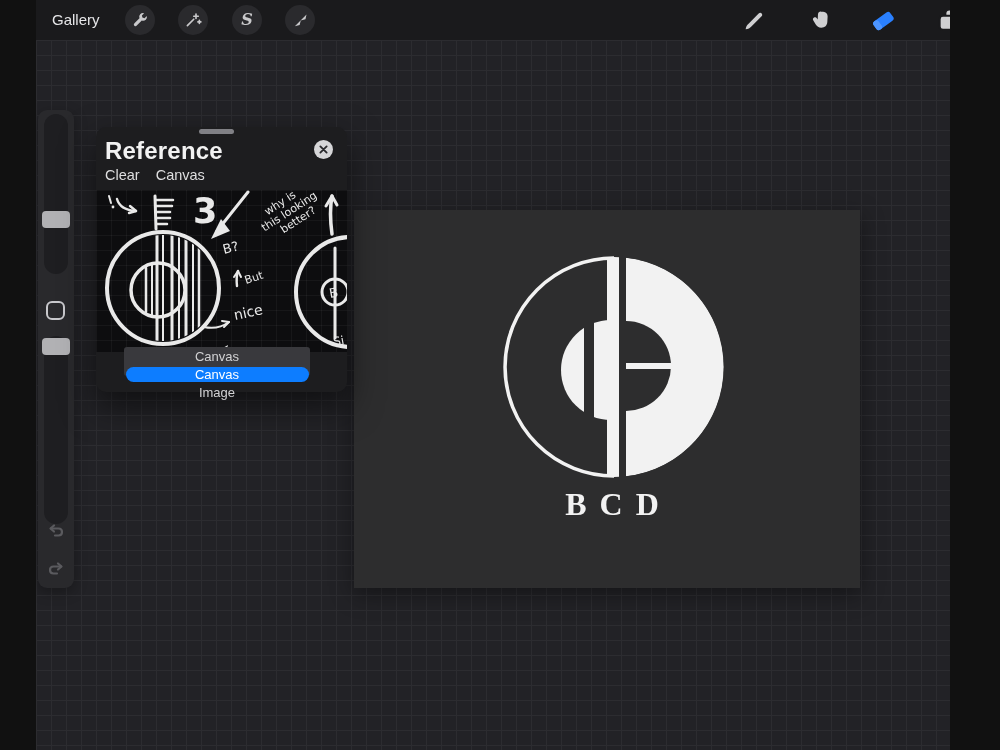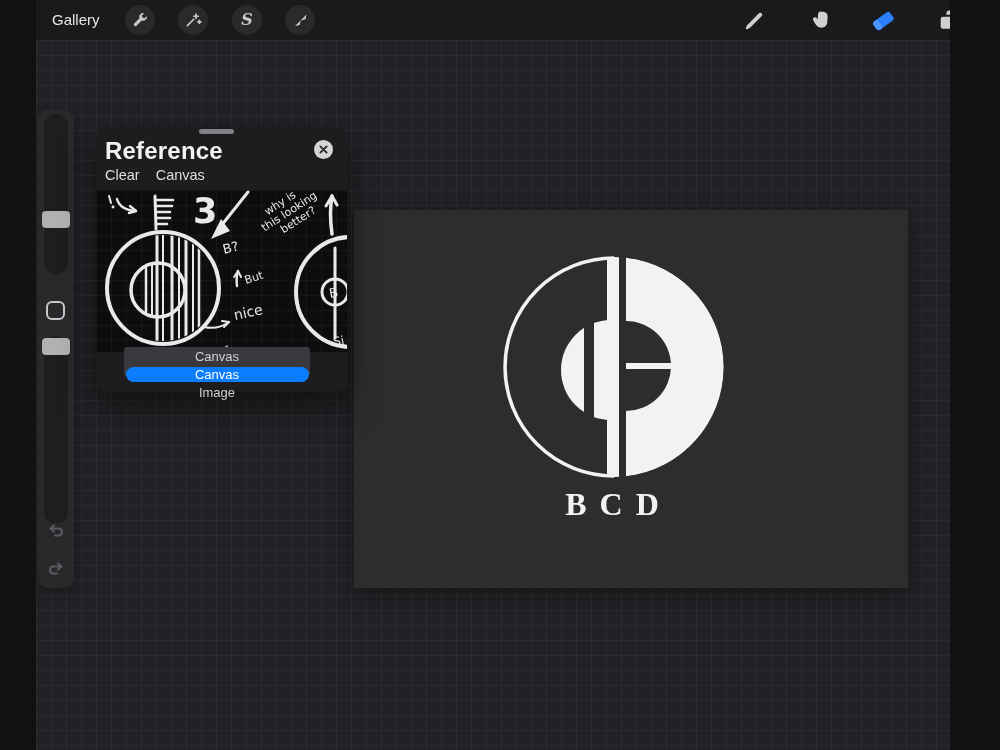--- a/index.html
+++ b/index.html
@@ -25,21 +25,21 @@
 
   
   .workspace{position:absolute;left:0;top:40px;width:1000px;height:710px;
     background-color:#222226;
     background-image:linear-gradient(#2c2c30 1px,transparent 1px),
                      linear-gradient(90deg,#2c2c30 1px,transparent 1px);
     background-size:15px 15px;}
 
   
   .canvas{position:absolute;left:318px;top:210px;width:506px;height:378px;
-          background:#2d2d2e;box-shadow:0 6px 22px rgba(0,0,0,.4);z-index:2;padding-left:48px;}
+          background:#2d2d2e;box-shadow:0 6px 22px rgba(0,0,0,.4);z-index:2;}
   .logo-mark{position:absolute;left:140px;top:30px;}
   .logo-text{position:absolute;left:158px;top:276px;width:200px;text-align:center;
              font-family:"Liberation Serif",serif;font-weight:600;font-size:32px;
              color:#f2f2f2;letter-spacing:13px;padding-left:13px;box-sizing:border-box;}
 
   
   .sidebar{position:absolute;left:2px;top:110px;width:36px;height:478px;background:#29292c;
            border-radius:9px;z-index:3;box-shadow:0 4px 14px rgba(0,0,0,.3);}
   .track{position:absolute;left:6px;width:24px;background:#1e1e21;border-radius:12px;}
   .track.t1{top:4px;height:160px;}

